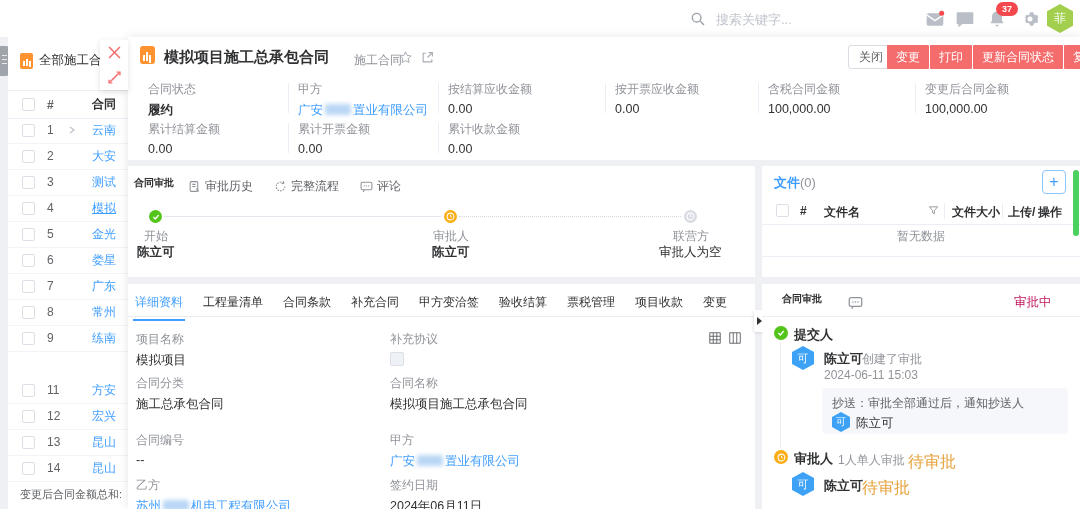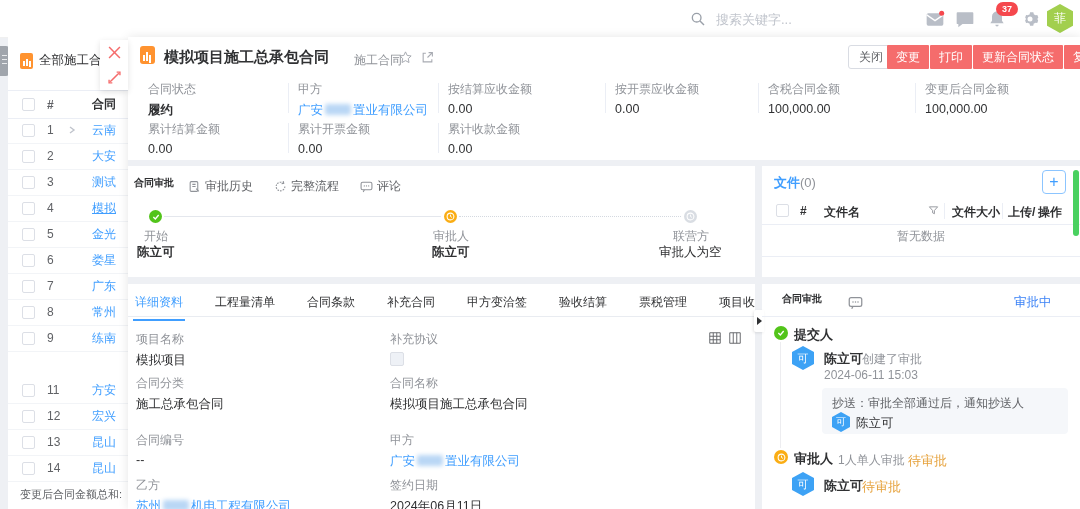--- a/index.html
+++ b/index.html
@@ -68,41 +68,41 @@
   .wlink{display:flex;align-items:center;gap:4px;color:#606266;font-size:12px;}
   .stepdot{position:absolute;width:13px;height:13px;border-radius:50%;display:flex;align-items:center;justify-content:center;}
   .stepdot.done{background:#52c41a;}
   .stepdot.cur{background:#faad14;}
   .stepdot.pend{background:#d9dde3;}
   .wline{position:absolute;height:0;border-top:1px solid #e4e7ed;}
   .wline.dot{border-top:1px dotted #d4d9e0;}
   .sname-lb{position:absolute;color:#909399;font-size:12px;white-space:nowrap;}
   .sname-p{position:absolute;color:#303133;font-size:12.5px;font-weight:bold;white-space:nowrap;}
   
-  .tabrow{position:absolute;left:5px;top:6px;display:flex;gap:28px;}
+  .tabrow{position:absolute;left:5px;top:6px;display:flex;gap:16px;}
   .tab{font-size:12px;color:#303133;padding:4px 2px 8px;white-space:nowrap;}
   .tab.on{color:#409eff;border-bottom:2px solid #409eff;}
   .tabline{position:absolute;left:0;top:32px;width:627px;height:1px;background:#e9ecf1;}
   .chkbox{width:14px;height:14px;border:1px solid #dcdfe6;border-radius:2px;background:#eef1f6;display:inline-block;box-sizing:border-box;}
   
   .f-title{position:absolute;left:12px;top:8px;font-size:13px;font-weight:bold;color:#409eff;text-align:right;}
   .f-count{color:#909399;font-weight:normal;}
   .addbtn{position:absolute;left:280px;top:4px;width:24px;height:24px;border:1px solid #8cc5ff;border-radius:4px;color:#409eff;
           font-size:16px;line-height:22px;text-align:center;box-sizing:border-box;background:#fff;}
   .f-head{position:absolute;left:0;top:32px;width:318px;height:26px;border-bottom:1px solid #ebeef5;font-weight:bold;color:#303133;}
   .f-empty{position:absolute;left:0;top:62px;width:318px;text-align:center;color:#909399;}
   .f-div{position:absolute;left:0;top:90px;width:318px;height:1px;background:#ebeef5;}
   
-  .a-status{position:absolute;left:252px;top:10px;color:#3b82f6;font-size:12.5px;}
+  .a-status{position:absolute;left:252px;top:10px;color:#be185d;font-size:12.5px;}
   .a-div{position:absolute;left:0;top:32px;width:318px;height:1px;background:#ebeef5;}
   .tl-line{position:absolute;left:18px;top:58px;width:1px;height:106px;background:#ededf0;}
   .dot14{width:14px;height:14px;border-radius:50%;display:flex;align-items:center;justify-content:center;position:absolute;}
   .bold13{font-size:13px;font-weight:bold;color:#303133;white-space:nowrap;position:absolute;}
   .gray12{font-size:12px;color:#909399;white-space:nowrap;position:absolute;}
-  .org12{font-size:13px;color:#e6a23c;white-space:nowrap;position:absolute;}
+  .org12{font-size:16px;color:#e6a23c;white-space:nowrap;position:absolute;}
   .hex22{width:22px;height:24px;background:#3da2f5;font-size:11px;position:absolute;}
   .ccbox{position:absolute;left:60px;top:104px;width:246px;height:46px;background:#f5f7fa;border-radius:4px;}
   .collapse{position:absolute;left:-8px;top:26px;width:10px;height:22px;background:#fff;border-radius:2px 0 0 2px;
             display:flex;align-items:center;justify-content:center;box-shadow:-1px 1px 3px rgba(0,0,0,.1);}
   
   .scrollthumb{position:absolute;left:1073px;top:170px;width:6px;height:66px;border-radius:3px;background:#4ad160;z-index:6;}
   svg{display:block;}
 </style>
 </head>
 <body>

